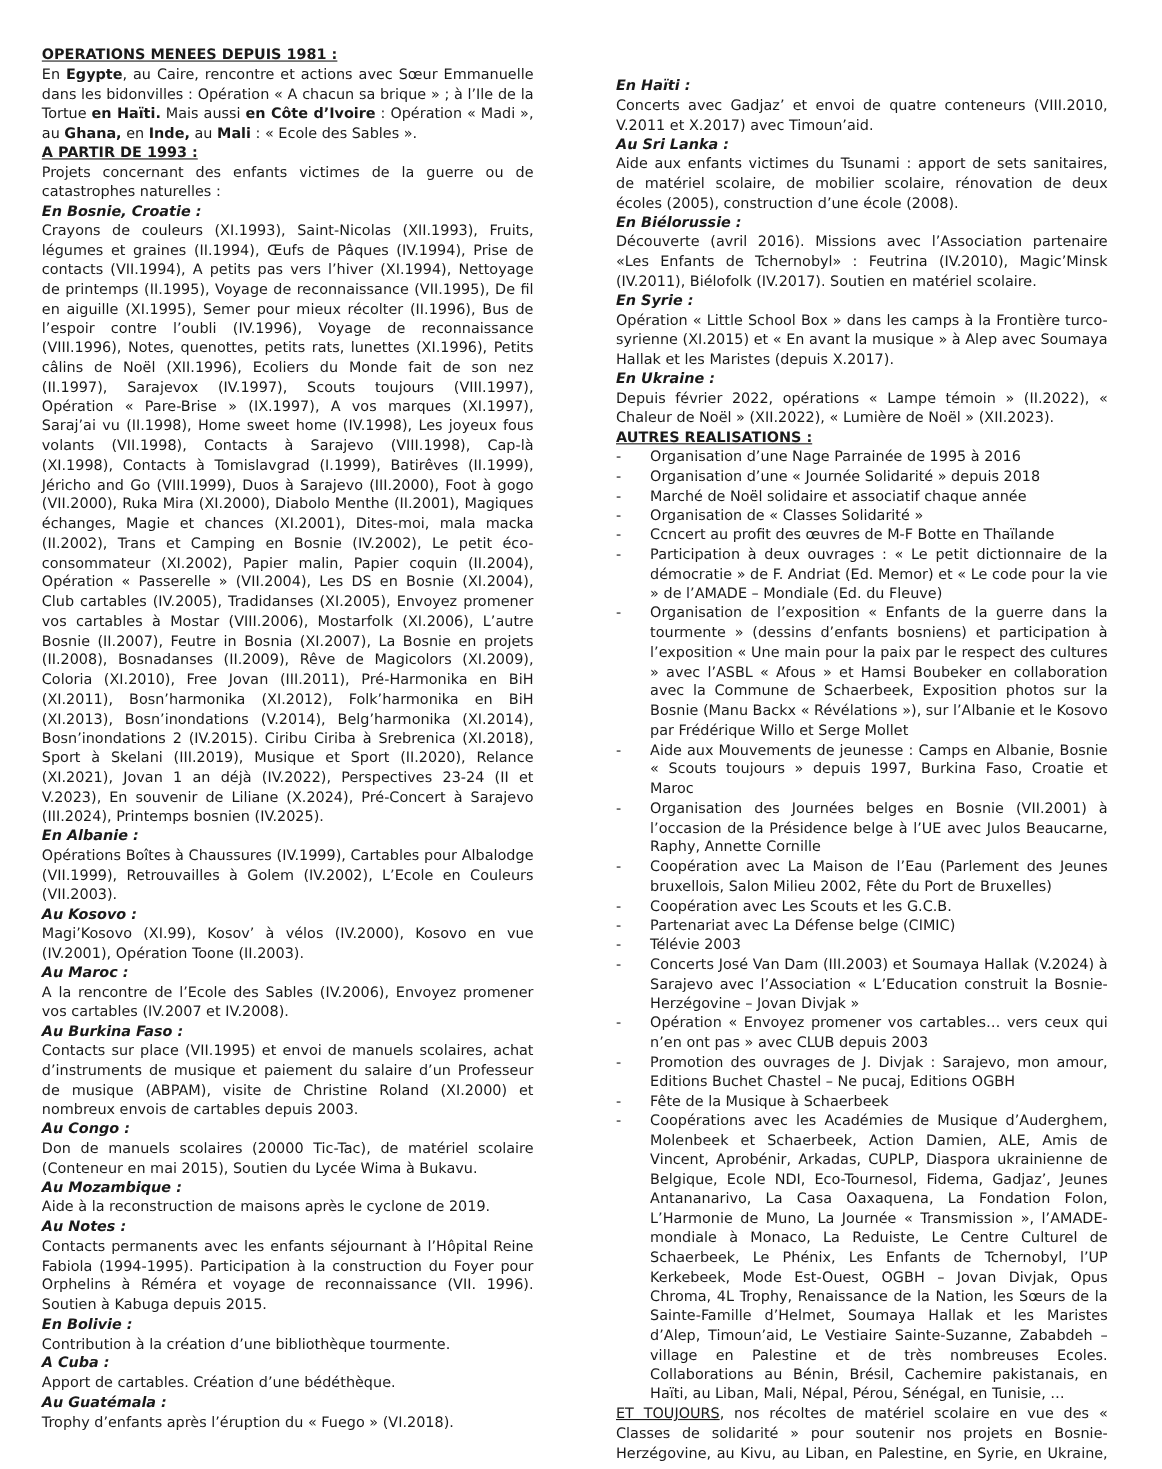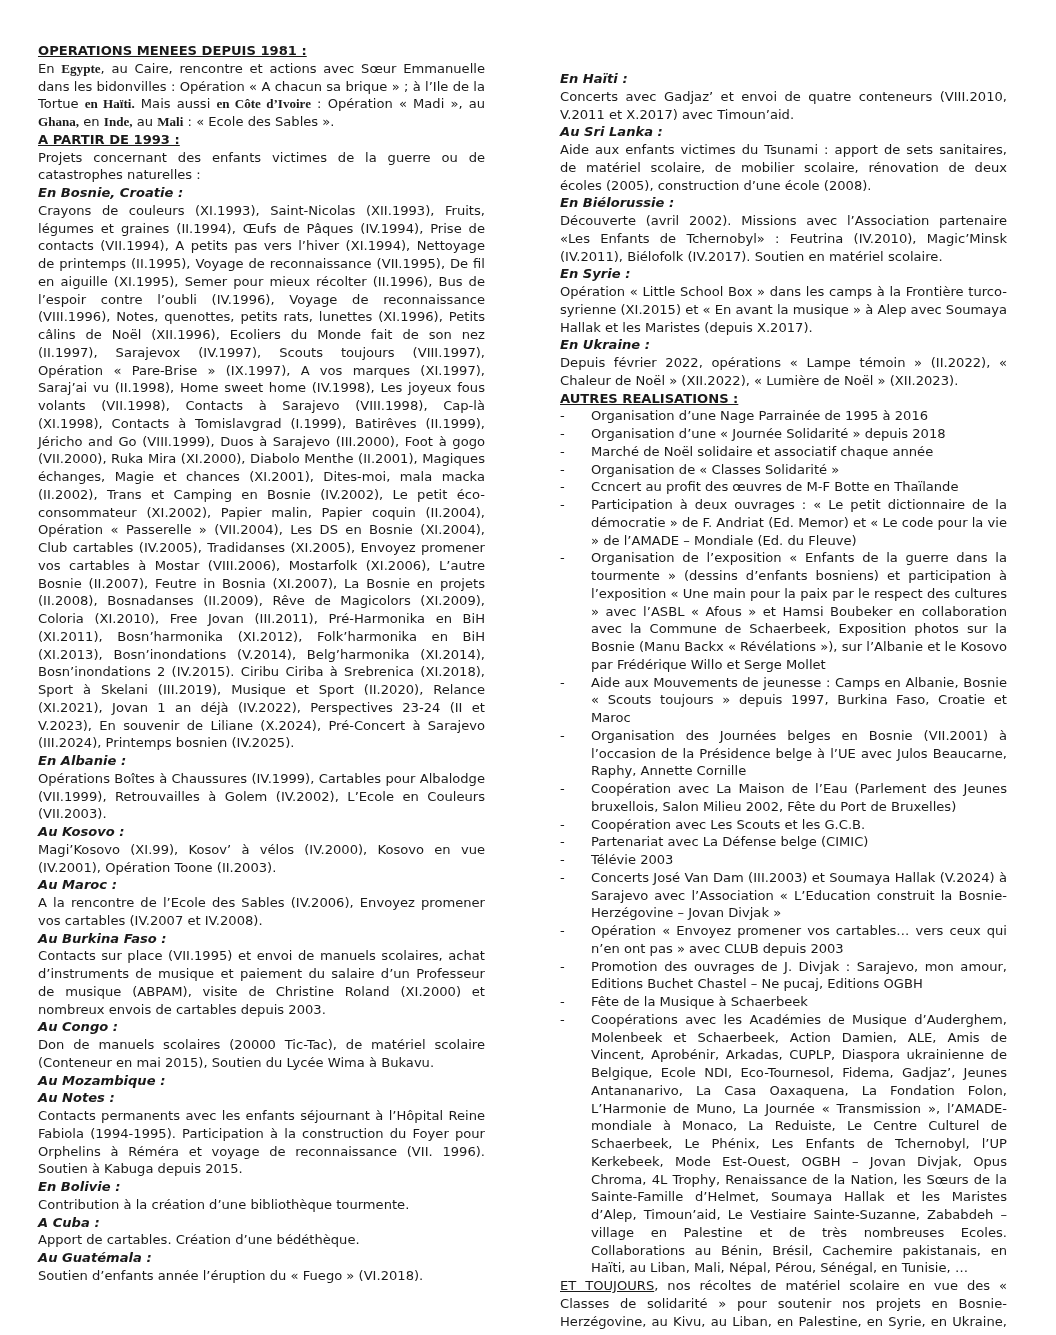--- a/index.html
+++ b/index.html
@@ -4,21 +4,21 @@
 <style>
   html, body { margin: 0; padding: 0; background: #ffffff; }
   body { width: 1056px; height: 1335px; position: relative; overflow: hidden;
          font-family: "DejaVu Sans", sans-serif; color: #1a1a1a; }
   .col { position: absolute; top: 42px; font-size: 13.1px; line-height: 17.75px; }
   .col-left { left: 38px; width: 447px; }
   .col-right { left: 560px; width: 447px; margin-top: 28px; }
   .para { text-align: justify; margin: 0; }
   .h-main { font-weight: bold; text-decoration: underline; margin: 0; display: block; }
   .h-country { font-weight: bold; font-style: italic; margin: 0; display: block; }
-  b { font-weight: bold; font-family: Liberation Serif, serif; }
+  b { font-weight: bold; }
   ul.dash { list-style: none; margin: 0; padding: 0; }
   ul.dash li { position: relative; padding-left: 31px; text-align: justify; }
   ul.dash li .dash-mark { position: absolute; left: 0; top: 0; }
   .et-lead { font-weight: normal; text-decoration: underline; }
 </style>
 </head>
 <body>
 
 <div class="col col-left">
   <p class="h-main">OPERATIONS MENEES DEPUIS 1981 :</p>
@@ -46,51 +46,52 @@
   <div>
     <span class="h-country">Au Burkina Faso :</span>
     <p class="para">Contacts sur place (VII.1995) et envoi de manuels scolaires, achat d’instruments de musique et paiement du salaire d’un Professeur de musique (ABPAM), visite de Christine Roland (XI.2000) et nombreux envois de cartables depuis 2003.</p>
   </div>
   <div>
     <span class="h-country">Au Congo :</span>
     <p class="para">Don de manuels scolaires (20000 Tic-Tac), de matériel scolaire (Conteneur en mai 2015), Soutien du Lycée Wima à Bukavu.</p>
   </div>
   <div>
     <span class="h-country">Au Mozambique :</span>
+    <p class="para">Aide à la reconstruction de maisons après le cyclone de 2019.</p>
   </div>
   <div>
     <span class="h-country">Au Notes :</span>
     <p class="para">Contacts permanents avec les enfants séjournant à l’Hôpital Reine Fabiola (1994-1995). Participation à la construction du Foyer pour Orphelins à Réméra et voyage de reconnaissance (VII. 1996). Soutien à Kabuga depuis 2015.</p>
   </div>
   <div>
     <span class="h-country">En Bolivie :</span>
     <p class="para">Contribution à la création d’une bibliothèque tourmente.</p>
   </div>
   <div>
     <span class="h-country">A Cuba :</span>
     <p class="para">Apport de cartables. Création d’une bédéthèque.</p>
   </div>
   <div>
     <span class="h-country">Au Guatémala :</span>
-    <p class="para">Soutien d’enfants année l’éruption du « Fuego » (VI.2018).</p>
+    <p class="para">Trophy d’enfants après l’éruption du « Fuego » (VI.2018).</p>
   </div>
 </div>
 
 <div class="col col-right">
   <div>
     <span class="h-country">En Haïti :</span>
     <p class="para">Concerts avec Gadjaz’ et envoi de quatre conteneurs (VIII.2010, V.2011 et X.2017) avec Timoun’aid.</p>
   </div>
   <div>
     <span class="h-country">Au Sri Lanka :</span>
     <p class="para">Aide aux enfants victimes du Tsunami : apport de sets sanitaires, de matériel scolaire, de mobilier scolaire, rénovation de deux écoles (2005), construction d’une école (2008).</p>
   </div>
   <div>
     <span class="h-country">En Biélorussie :</span>
-    <p class="para">Découverte (avril 2002). Missions avec l’Association partenaire «Les Enfants de Tchernobyl» : Feutrina (IV.2010), Magic’Minsk (IV.2011), Biélofolk (IV.2017). Soutien en matériel scolaire.</p>
+    <p class="para">Découverte (avril 2016). Missions avec l’Association partenaire «Les Enfants de Tchernobyl» : Feutrina (IV.2010), Magic’Minsk (IV.2011), Biélofolk (IV.2017). Soutien en matériel scolaire.</p>
   </div>
   <div>
     <span class="h-country">En Syrie :</span>
     <p class="para">Opération « Little School Box » dans les camps à la Frontière turco-syrienne (XI.2015) et « En avant la musique » à Alep avec Soumaya Hallak et les Maristes (depuis X.2017).</p>
   </div>
   <div>
     <span class="h-country">En Ukraine :</span>
     <p class="para">Depuis février 2022, opérations « Lampe témoin » (II.2022), « Chaleur de Noël » (XII.2022), « Lumière de Noël » (XII.2023).</p>
   </div>
 

